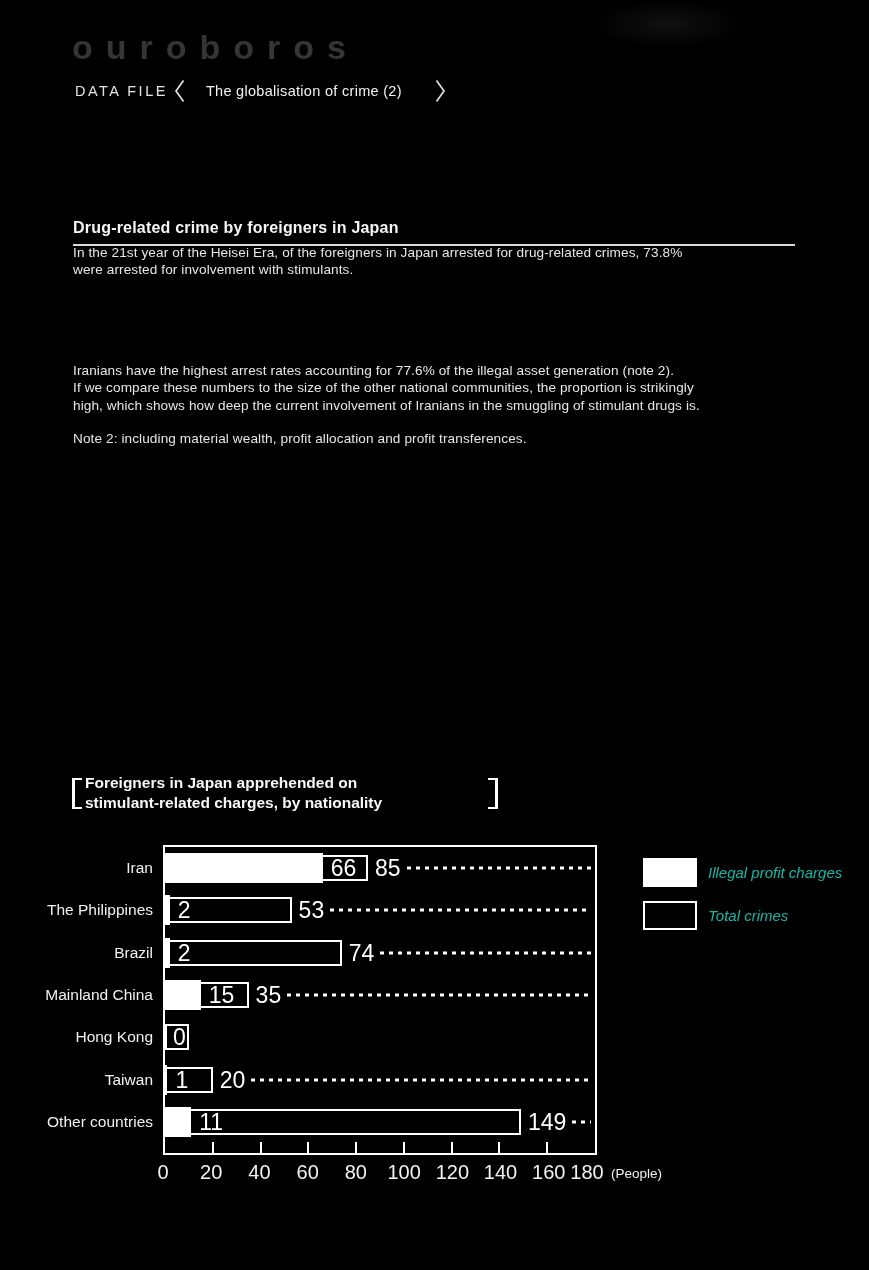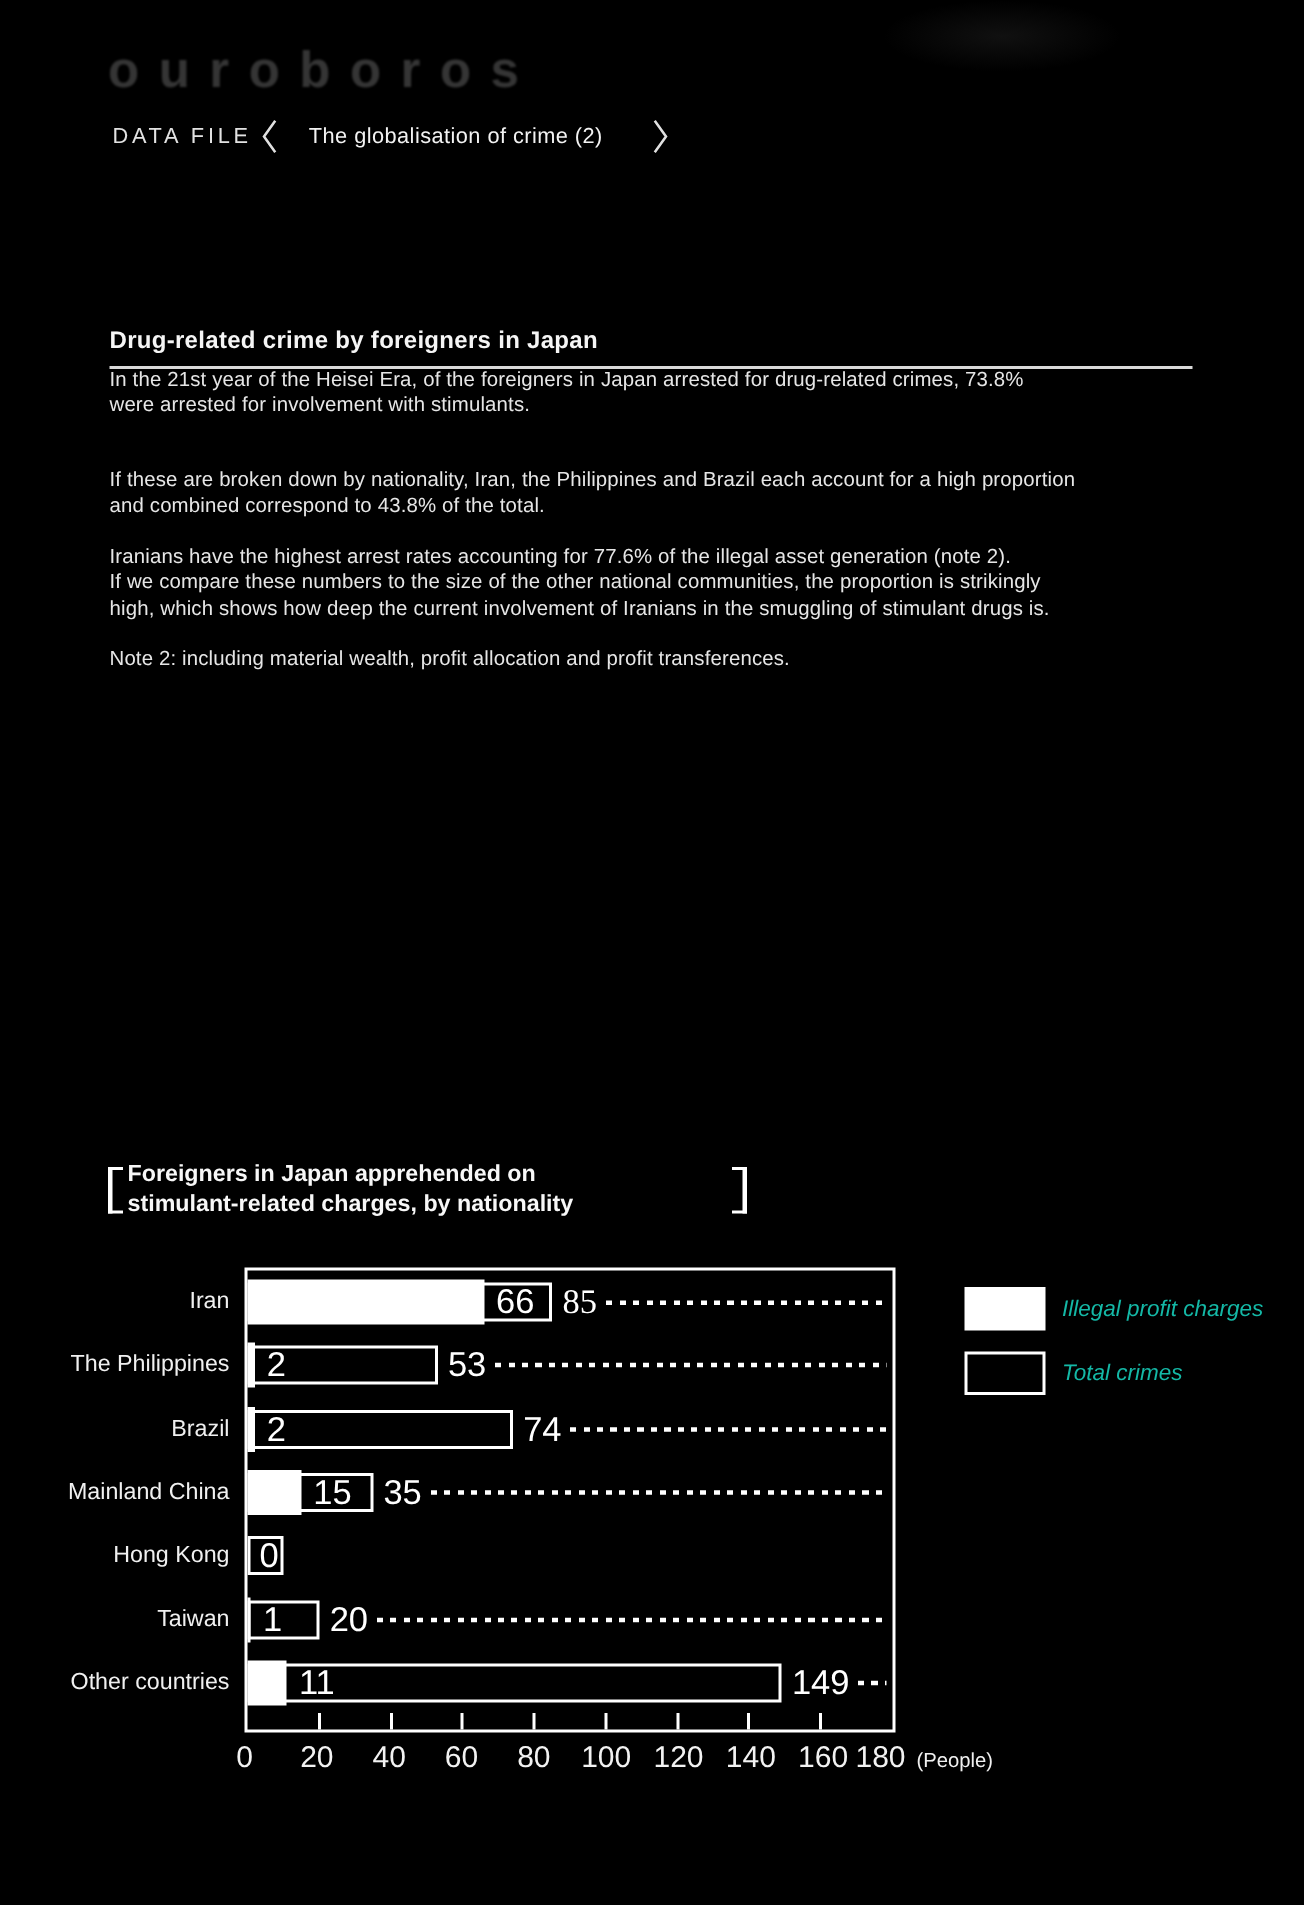--- a/index.html
+++ b/index.html
@@ -100,24 +100,20 @@
         <polyline points="2.5,1.5 10,12 2.5,22.5" fill="none" stroke="#e0e0e0" stroke-width="1.7"></polyline>
       </svg>
   </div>
 
   <div class="article-heading">Drug-related crime by foreigners in Japan</div>
 
   <div class="para" id="p1">
     <div>In the 21st year of the Heisei Era, of the foreigners in Japan arrested for drug-related crimes, 73.8%</div>
     <div>were arrested for involvement with stimulants.</div>
   </div>
-  <div class="para" id="p2">
-    <div>If these are broken down by nationality, Iran, the Philippines and Brazil each account for a high proportion</div>
-    <div>and combined correspond to 43.8% of the total.</div>
-  </div>
   <div class="para" id="p3">
     <div>Iranians have the highest arrest rates accounting for 77.6% of the illegal asset generation (note 2).</div>
     <div>If we compare these numbers to the size of the other national communities, the proportion is strikingly</div>
     <div>high, which shows how deep the current involvement of Iranians in the smuggling of stimulant drugs is.</div>
   </div>
   <div class="para" id="note">Note 2: including material wealth, profit allocation and profit transferences.</div>
 
   <div class="cbracket left"></div>
   <div class="chart-title-block">
     <div>Foreigners in Japan apprehended on</div>
@@ -127,21 +123,21 @@
 
   <div class="chart-section">
     <div class="plot">
       <div class="rows">
 
         <div class="chart-row">
           <div class="row-label">Iran</div>
           <div class="bar-total" style="width: 47.2222%;"></div>
           <div class="bar-profit" style="width: 36.6667%;"></div>
           <div class="profit-value" style="left: calc(36.6667% + 8px);">66</div>
-          <div class="total-group" style="left: calc(47.2222% + 7px); font-family: Liberation Serif, serif;">
+          <div class="total-group" style="left: calc(47.2222% + 7px);">
             <span class="total-value">85</span>
             <div class="dotted"></div>
           </div>
         </div>
 
         <div class="chart-row">
           <div class="row-label">The Philippines</div>
           <div class="bar-total" style="width: 29.4444%;"></div>
           <div class="bar-profit" style="width: 1.11111%;"></div>
           <div class="profit-value" style="left: calc(1.11111% + 8px);">2</div>

